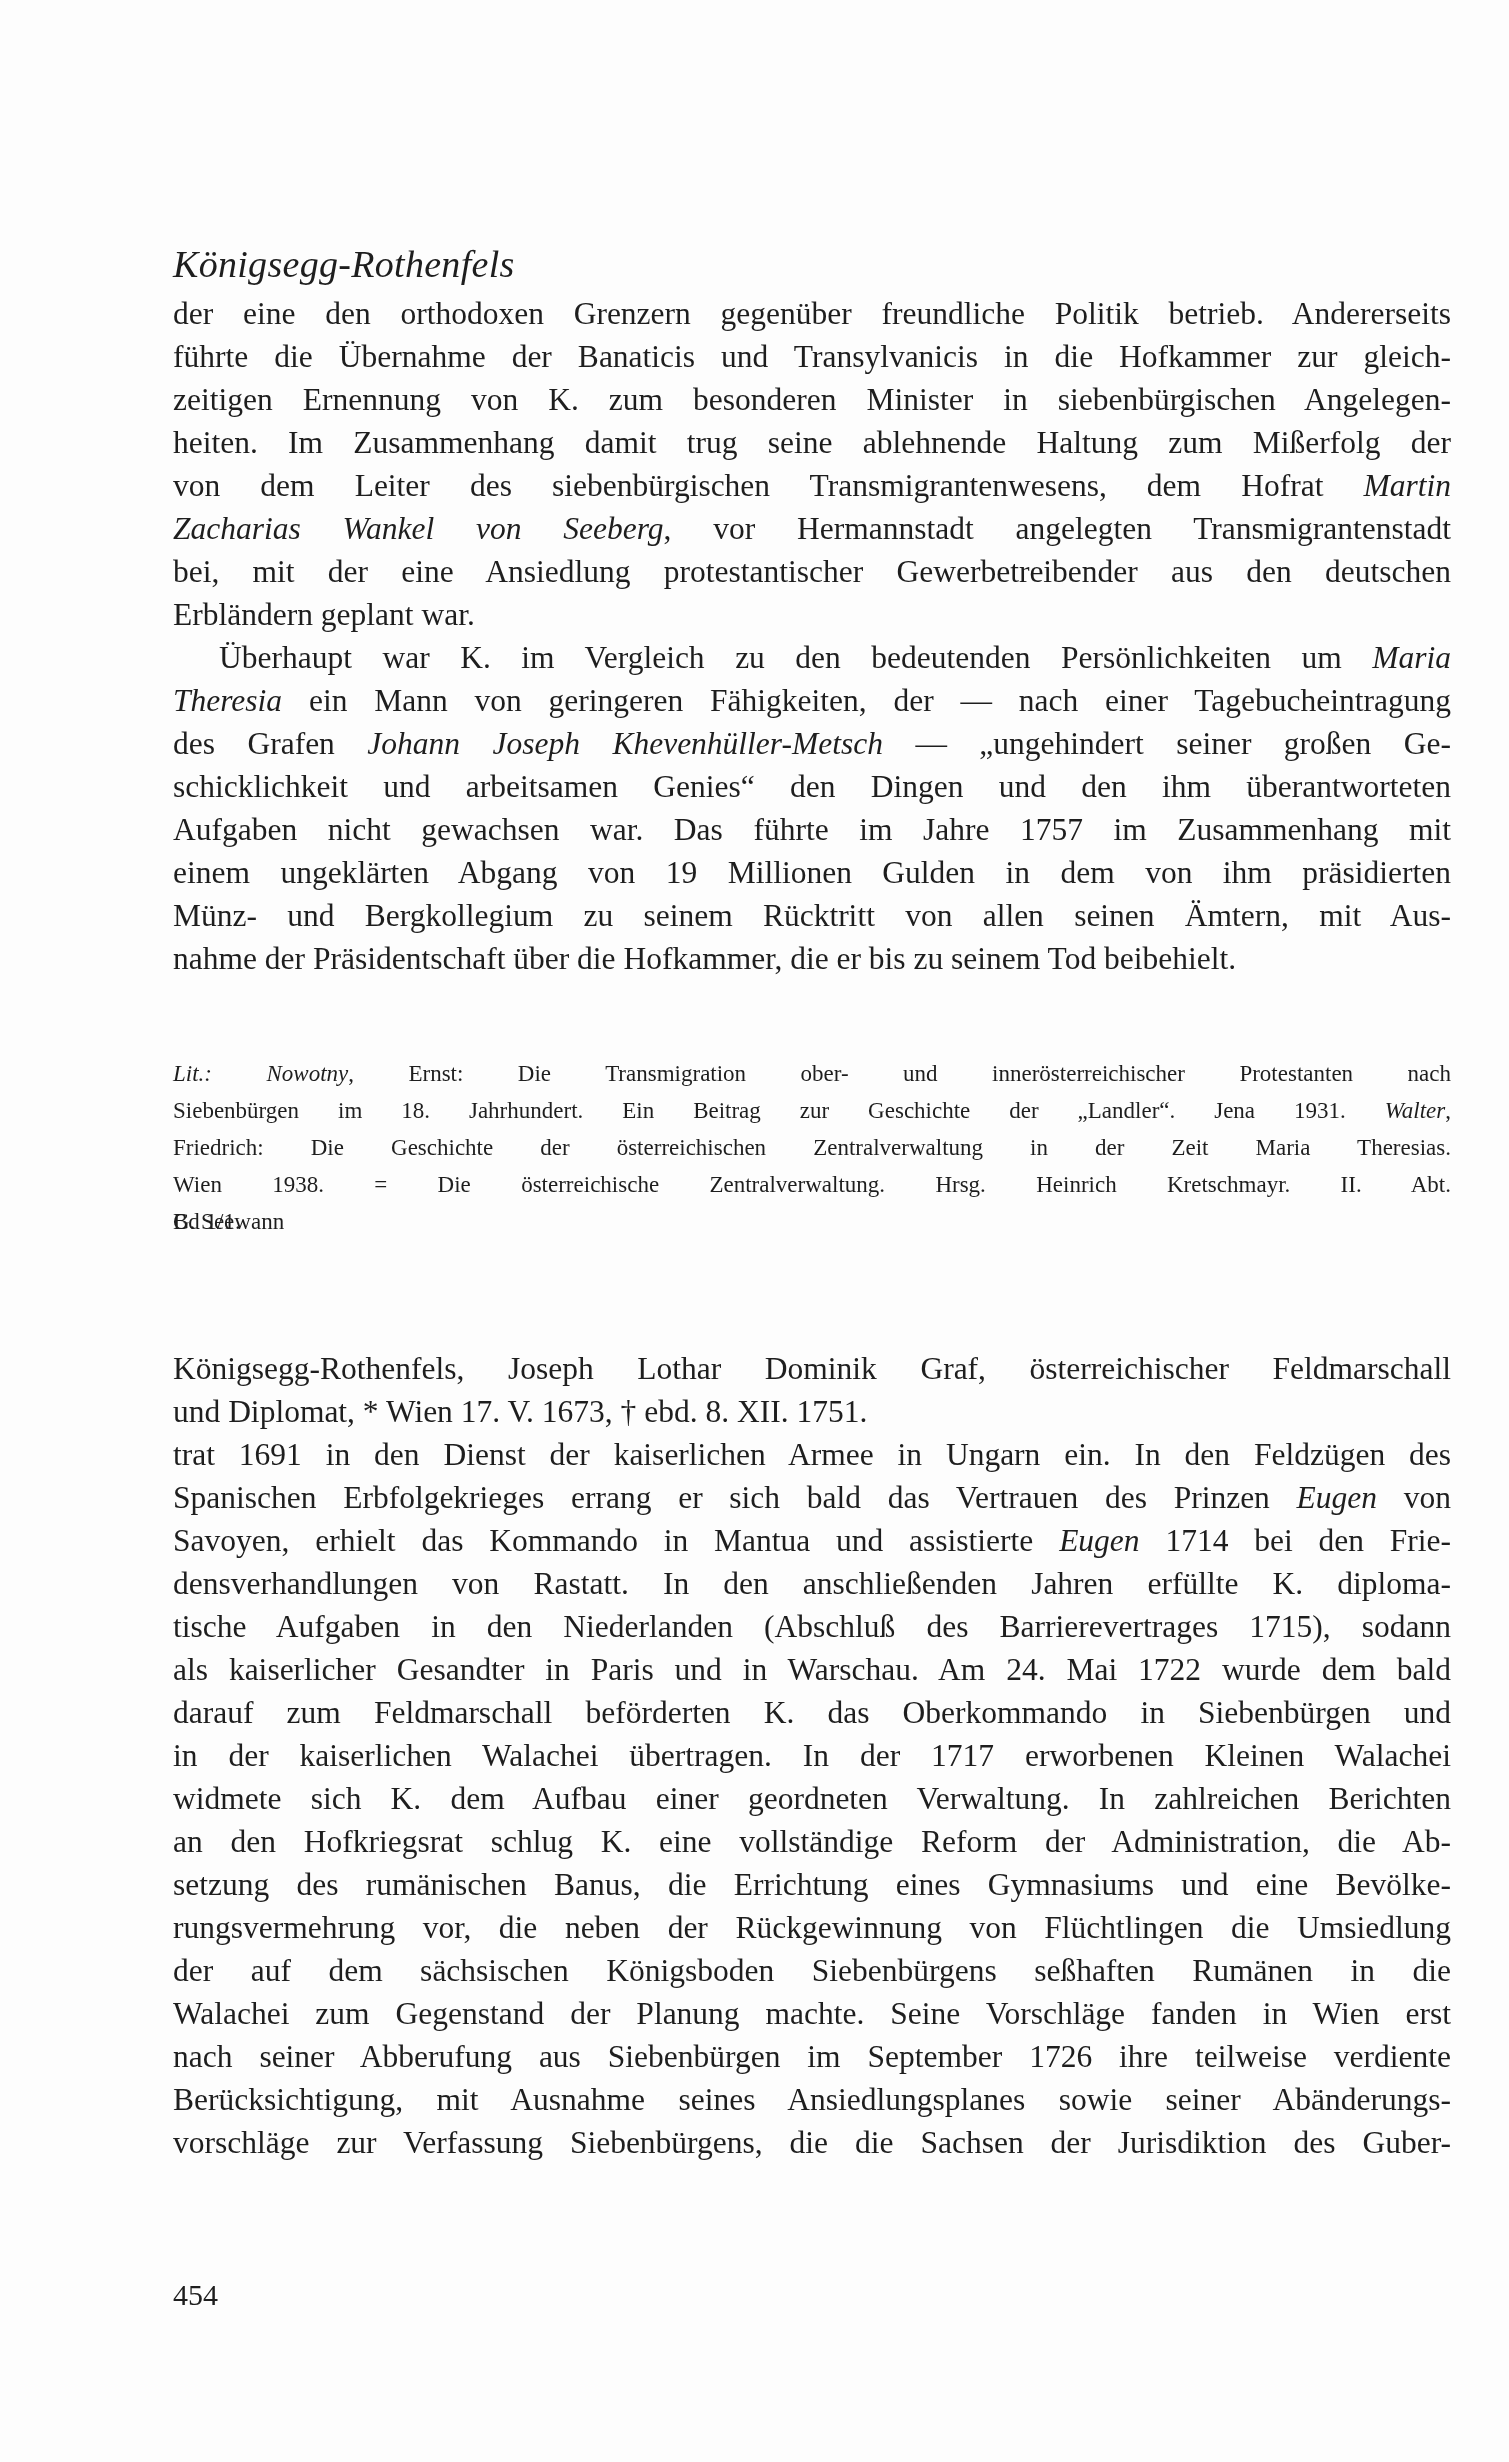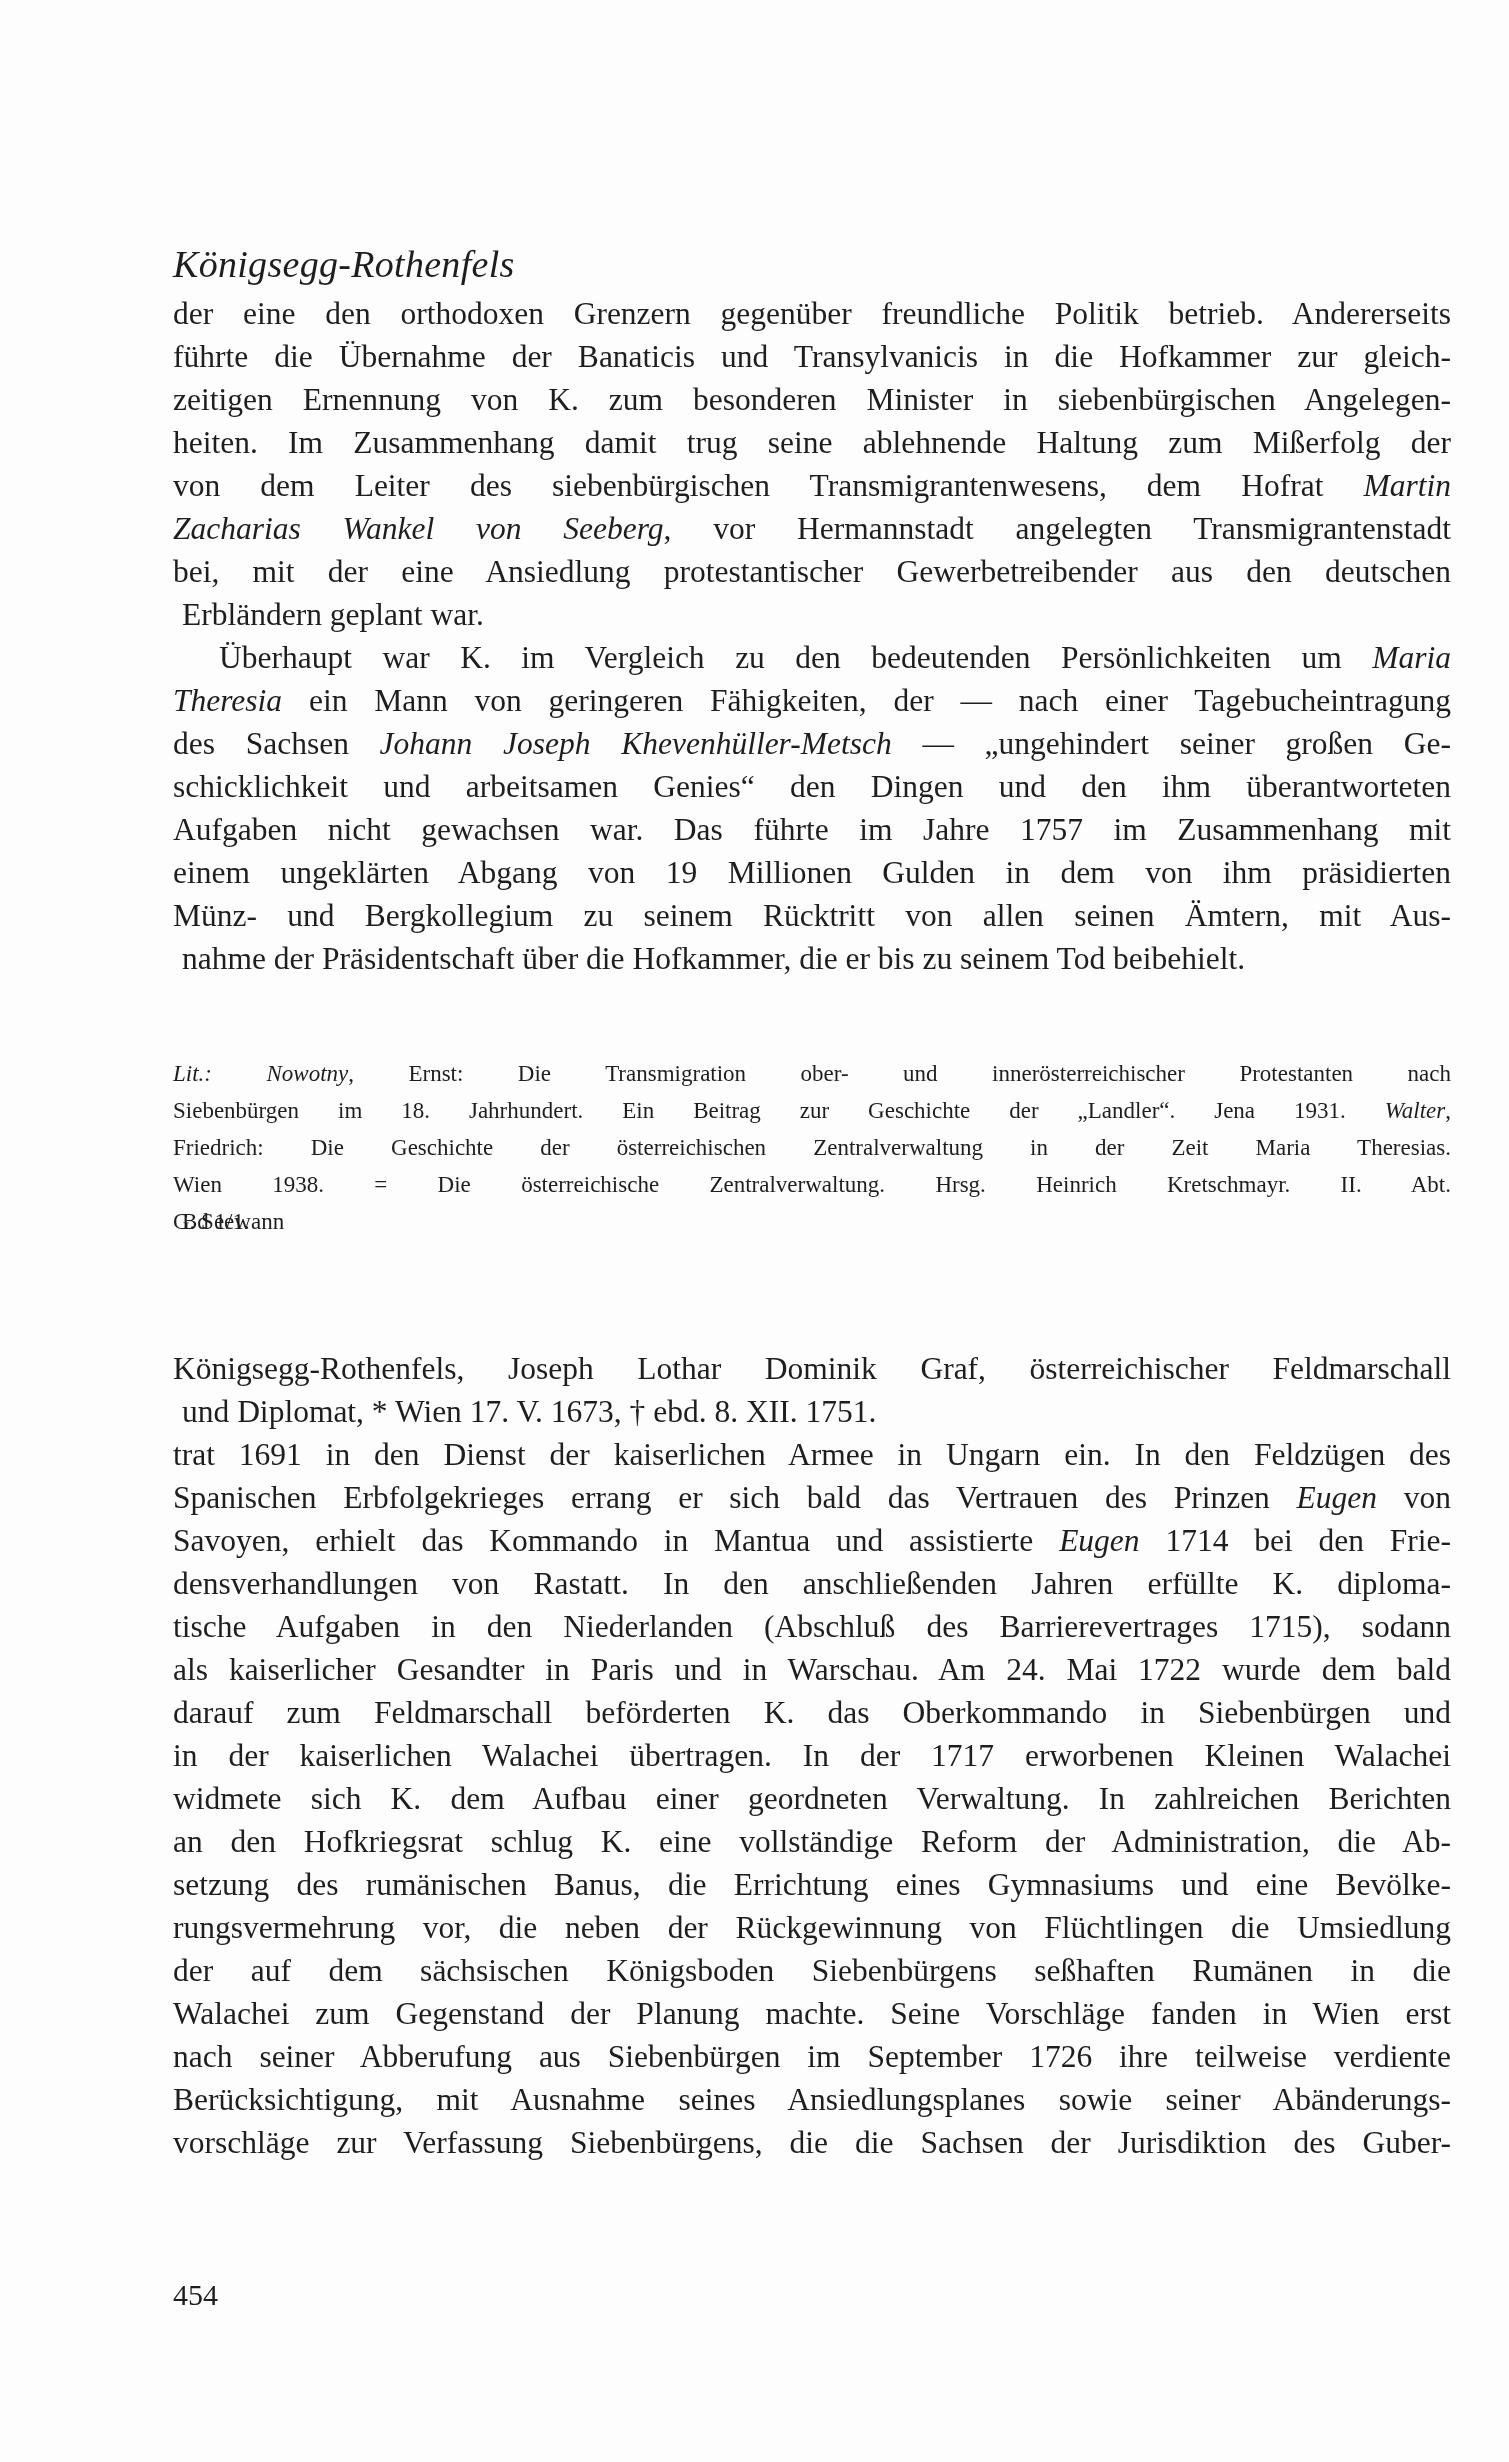--- a/index.html
+++ b/index.html
@@ -8,21 +8,21 @@
     .page { position: absolute; left: 173px; top: 0; width: 1278px; }
     .running-head { position: absolute; top: 242px; left: 0; font-style: italic; font-size: 38px; letter-spacing: 0.3px; }
     .block { position: absolute; left: 0; width: 1278px; }
     .body-text { font-size: 31.5px; line-height: 43px; }
     .lit { font-size: 23px; line-height: 37px; }
     .sig { }
     em { font-style: italic; margin-top: 15px; }
     .headword { font-weight: normal; }
     .folio { position: absolute; top: 2278px; left: 0; font-size: 30px; }
     .line { display: block; text-align: justify; text-align-last: justify; white-space: nowrap; }
-    .line.last { text-align-last: left; margin-left: 9px; }
+    .line.last { text-align-last: left; }
   </style>
 </head>
 <body>
 
 <div class="page">
   <div class="running-head">Königsegg-Rothenfels</div>
 
   <div class="block body-text" style="top:292px;">
     <div id="e1p0">
         <div class="line"><span>der eine den orthodoxen Grenzern gegenüber freundliche Politik betrieb. Andererseits</span></div>
@@ -30,21 +30,21 @@
         <div class="line"><span>zeitigen Ernennung von K. zum besonderen Minister in siebenbürgischen Angelegen-</span></div>
         <div class="line"><span>heiten. Im Zusammenhang damit trug seine ablehnende Haltung zum Mißerfolg der</span></div>
         <div class="line"><span>von dem Leiter des siebenbürgischen Transmigrantenwesens, dem Hofrat </span><em>Martin</em></div>
         <div class="line"><em>Zacharias Wankel von Seeberg</em><span>, vor Hermannstadt angelegten Transmigrantenstadt</span></div>
         <div class="line"><span>bei, mit der eine Ansiedlung protestantischer Gewerbetreibender aus den deutschen</span></div>
         <div class="line last"><span>Erbländern geplant war.</span></div>
       </div>
     <div id="e1p1">
         <div class="line" style="padding-left: 46px;"><span>Überhaupt war K. im Vergleich zu den bedeutenden Persönlichkeiten um </span><em>Maria</em></div>
         <div class="line"><em>Theresia</em><span> ein Mann von geringeren Fähigkeiten, der — nach einer Tagebucheintragung</span></div>
-        <div class="line"><span>des Sachsen </span><em>Johann Joseph Khevenhüller-Metsch</em><span> — „ungehindert seiner großen Ge-</span></div>
+        <div class="line"><span>des Grafen </span><em>Johann Joseph Khevenhüller-Metsch</em><span> — „ungehindert seiner großen Ge-</span></div>
         <div class="line"><span>schicklichkeit und arbeitsamen Genies“ den Dingen und den ihm überantworteten</span></div>
         <div class="line"><span>Aufgaben nicht gewachsen war. Das führte im Jahre 1757 im Zusammenhang mit</span></div>
         <div class="line"><span>einem ungeklärten Abgang von 19 Millionen Gulden in dem von ihm präsidierten</span></div>
         <div class="line"><span>Münz- und Bergkollegium zu seinem Rücktritt von allen seinen Ämtern, mit Aus-</span></div>
         <div class="line last"><span>nahme der Präsidentschaft über die Hofkammer, die er bis zu seinem Tod beibehielt.</span></div>
       </div>
   </div>
 
   <div class="block lit" style="top:1055px;">
     <div id="lit">

